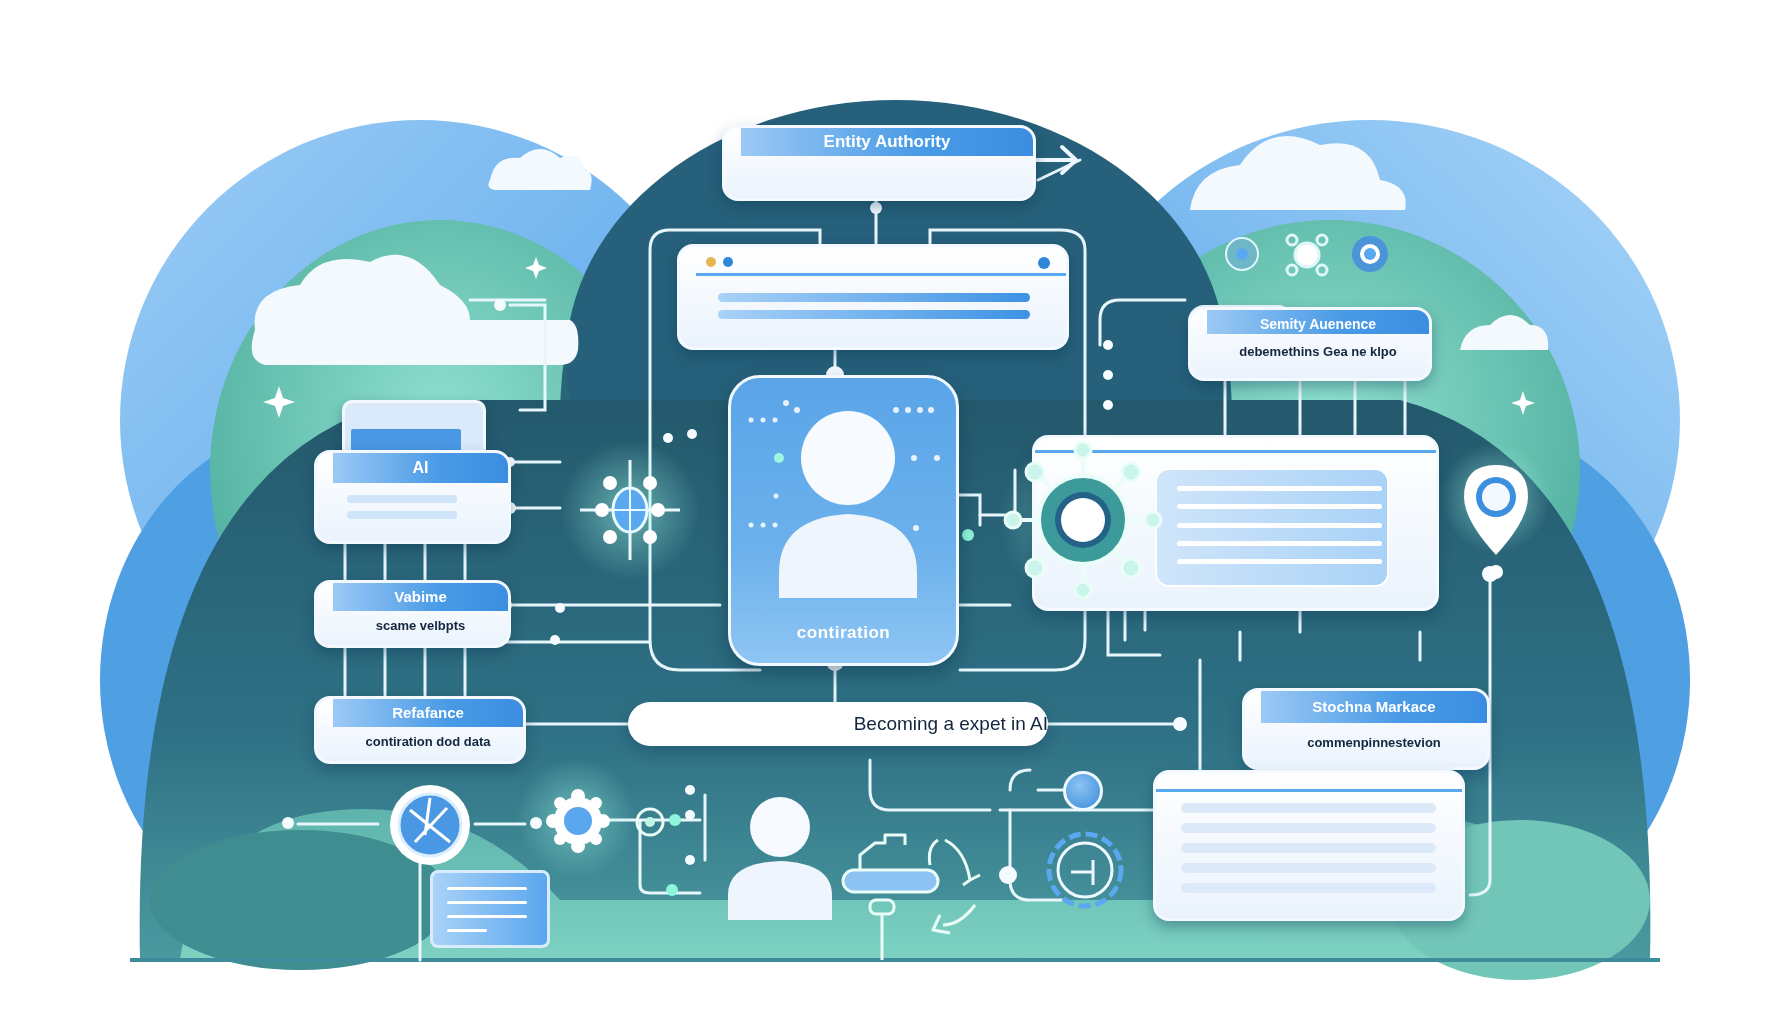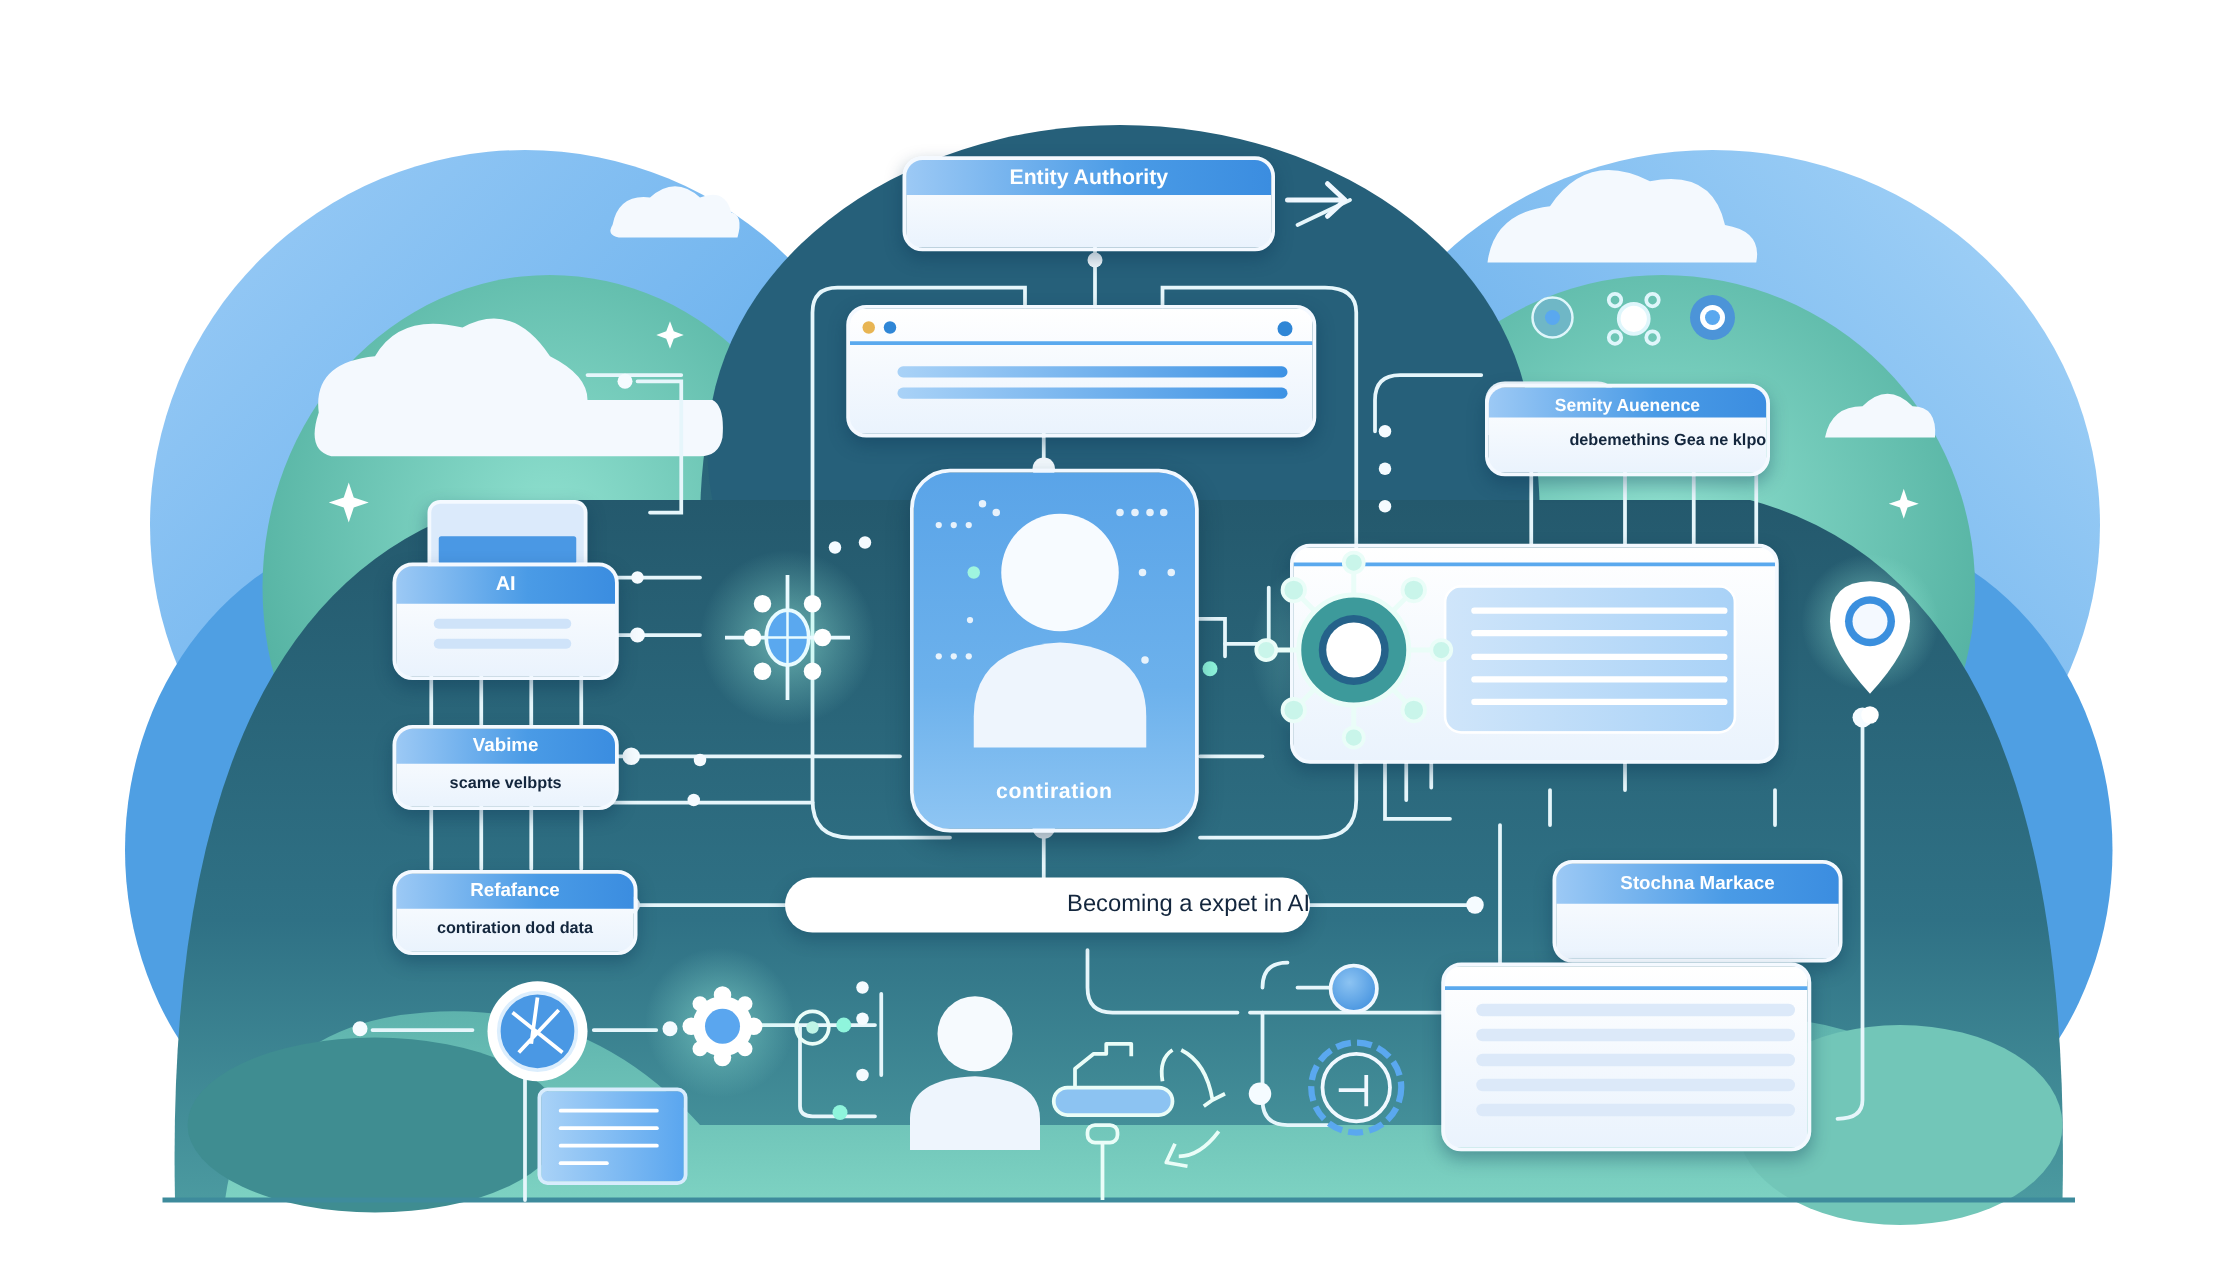--- a/index.html
+++ b/index.html
@@ -1,19 +1,19 @@
 <!DOCTYPE html>
 <html><head>
 <meta charset="utf-8">
 <style>
   html,body{margin:0;padding:0;background:#ffffff;}
   body{width:1792px;height:1024px;position:relative;overflow:hidden;font-family:"Liberation Sans","DejaVu Sans",sans-serif;}
   .abs{position:absolute;}
   svg.layer{position:absolute;left:0;top:0;}
-  .card{position:absolute;background:linear-gradient(180deg,#ffffff 0%,#eaf3fd 100%);border:3px solid #f4f9ff;border-radius:16px;box-shadow:0 6px 14px rgba(10,50,80,.35);overflow:hidden;}
+  .card{position:absolute;background:linear-gradient(180deg,#ffffff 0%,#eaf3fd 100%);border:3px solid #f4f9ff;border-radius:16px;box-shadow:0 6px 14px rgba(10,50,80,.35);overflow:hidden;padding-left:16px;}
   .card .hdr{background:linear-gradient(90deg,#9cc9f5 0%,#4a9be6 60%,#3b8de0 100%);color:#ffffff;font-weight:bold;text-align:center;}
   .card .sub{color:#13263d;text-align:center;font-weight:bold;}
   .bar{position:absolute;border-radius:8px;}
   .pill{position:absolute;background:#ffffff;border-radius:26px;box-shadow:0 6px 14px rgba(10,50,80,.3);color:#13263d;font-weight:normal;text-align:right;}
 </style>
 </head>
 <body>
 
 <svg class="layer" width="1792" height="1024" viewBox="0 0 1792 1024">
   <defs>
@@ -234,21 +234,21 @@
     </g>
   <ellipse cx="50" cy="50" rx="17" ry="22" fill="#5aa8ef" stroke="#e8fbff" stroke-width="3"></ellipse>
   <path d="M50 28 L50 72 M33 50 L67 50" stroke="#e8fbff" stroke-width="2"></path>
 </svg>
 
 <div class="pill" style="left:628px;top:702px;width:420px;height:44px;line-height:44px;font-size:19px;">Becoming a expet in AI</div>
 
 <div class="abs" style="left:1188px;top:305px;width:100px;height:40px;border:3px solid #eef7fd;border-bottom:none;border-radius:16px 16px 0 0;"></div>
 <div class="card" style="left:1188px;top:307px;width:222px;height:68px;">
   <div class="hdr" style="height:24px;line-height:28px;font-size:14px;">Semity Auenence</div>
-  <div class="sub" style="height:36px;line-height:36px;font-size:13px;text-align:right;">debemethins Gea ne klpo</div>
+  <div class="sub" style="height:36px;line-height:36px;font-size:13px;">debemethins Gea ne klpo</div>
 </div>
 
 <svg class="abs" style="left:1222px;top:228px;" width="170" height="52" viewBox="0 0 170 52">
   <g>
     <circle cx="20" cy="26" r="16" fill="#6fb7c6" stroke="#dff6fb" stroke-width="2"></circle>
     <circle cx="20" cy="26" r="6" fill="#5aa8ef"></circle>
   </g>
   <g stroke="#dff6fb" stroke-width="3" fill="none">
     <circle cx="70" cy="12" r="5"></circle>
       <circle cx="100" cy="12" r="5"></circle>
@@ -294,20 +294,21 @@
 
 <svg class="abs" style="left:1456px;top:460px;" width="80" height="120" viewBox="0 0 80 120">
   <path d="M40 5 Q72 5 72 37 Q72 60 40 95 Q8 60 8 37 Q8 5 40 5 Z" fill="#ffffff"></path>
   <circle cx="40" cy="37" r="20" fill="#3a8fde"></circle>
   <circle cx="40" cy="37" r="14" fill="#f4f9ff"></circle>
   <circle cx="40" cy="112" r="7" fill="#ffffff"></circle>
 </svg>
 
 <div class="card" style="left:1242px;top:672px;width:226px;height:76px;margin-top:16px;">
   <div class="hdr" style="height:32px;line-height:32px;font-size:15px;">Stochna Markace</div>
+  <div class="sub" style="height:40px;line-height:40px;font-size:13px;">commenpinnestevion</div>
 </div>
 
 <div class="card" style="left:1153px;top:770px;width:290px;height:145px;">
   <div class="abs" style="left:0;right:0;top:16px;height:3px;background:#5aa9ee;"></div>
   <div class="bar" style="left:25px;top:30px;width:255px;height:10px;background:#dce9f9;"></div>
   <div class="bar" style="left:25px;top:50px;width:255px;height:10px;background:#dce9f9;"></div>
   <div class="bar" style="left:25px;top:70px;width:255px;height:10px;background:#dce9f9;"></div>
   <div class="bar" style="left:25px;top:90px;width:255px;height:10px;background:#dce9f9;"></div>
   <div class="bar" style="left:25px;top:110px;width:255px;height:10px;background:#dce9f9;"></div>
 </div>

